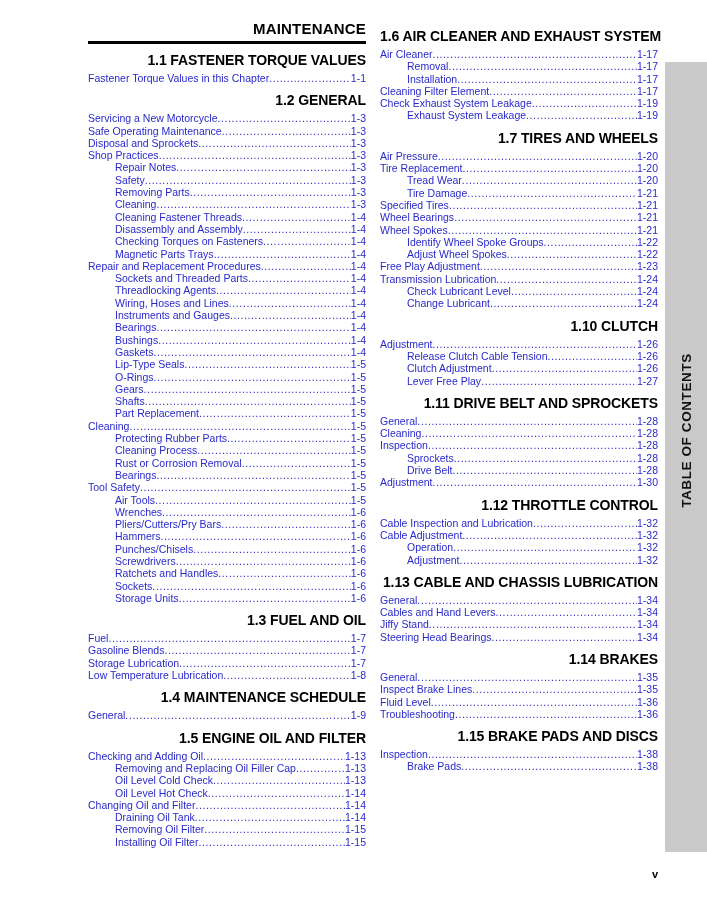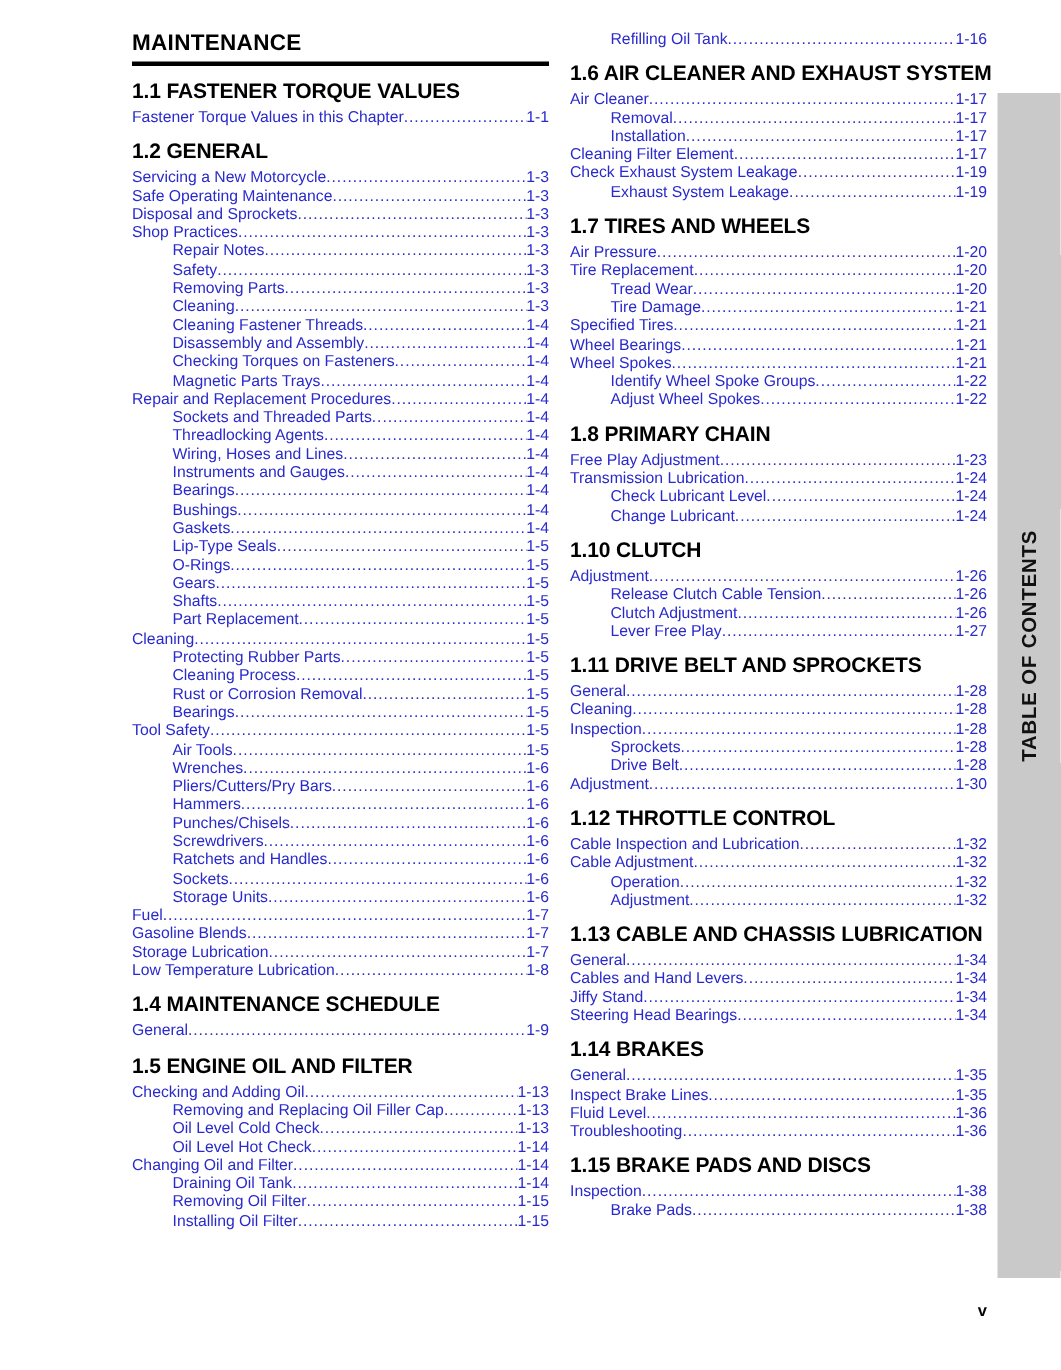--- a/index.html
+++ b/index.html
@@ -21,21 +21,21 @@
     inset: 0;
     background: #ffffff;
   }
   .content {
     position: absolute;
     left: 88px;
     top: 20px;
     display: flex;
     gap: 14px;
   }
-  .col { width: 278px; }
+  .col { width: 278px; text-align: right; }
 
   .chapter-title {
     font-size: 15px;
     font-weight: bold;
     color: var(--ink);
     line-height: 18px;
     letter-spacing: 0.2px;
   }
   .title-rule {
     height: 3px;
@@ -316,20 +316,21 @@
         <div class="toc-row indent-1">
           <span class="toc-label">Sockets</span>
           <span class="toc-dots"></span>
           <span class="toc-page">1-6</span>
         </div>
         <div class="toc-row indent-1">
           <span class="toc-label">Storage Units</span>
           <span class="toc-dots"></span>
           <span class="toc-page">1-6</span>
         </div>
+        <h2 class="section-heading">1.3 FUEL AND OIL</h2>
         <div class="toc-row indent-0">
           <span class="toc-label">Fuel</span>
           <span class="toc-dots"></span>
           <span class="toc-page">1-7</span>
         </div>
         <div class="toc-row indent-0">
           <span class="toc-label">Gasoline Blends</span>
           <span class="toc-dots"></span>
           <span class="toc-page">1-7</span>
         </div>
@@ -385,25 +386,20 @@
           <span class="toc-dots"></span>
           <span class="toc-page">1-15</span>
         </div>
         <div class="toc-row indent-1">
           <span class="toc-label">Installing Oil Filter</span>
           <span class="toc-dots"></span>
           <span class="toc-page">1-15</span>
         </div>
       </section>
     <section class="col">
-        <div class="toc-row indent-1">
-          <span class="toc-label">Refilling Oil Tank</span>
-          <span class="toc-dots"></span>
-          <span class="toc-page">1-16</span>
-        </div>
         <h2 class="section-heading">1.6 AIR CLEANER AND EXHAUST SYSTEM</h2>
         <div class="toc-row indent-0">
           <span class="toc-label">Air Cleaner</span>
           <span class="toc-dots"></span>
           <span class="toc-page">1-17</span>
         </div>
         <div class="toc-row indent-1">
           <span class="toc-label">Removal</span>
           <span class="toc-dots"></span>
           <span class="toc-page">1-17</span>
@@ -467,21 +463,20 @@
         <div class="toc-row indent-1">
           <span class="toc-label">Identify Wheel Spoke Groups</span>
           <span class="toc-dots"></span>
           <span class="toc-page">1-22</span>
         </div>
         <div class="toc-row indent-1">
           <span class="toc-label">Adjust Wheel Spokes</span>
           <span class="toc-dots"></span>
           <span class="toc-page">1-22</span>
         </div>
-        <h2 class="section-heading">1.8 PRIMARY CHAIN</h2>
         <div class="toc-row indent-0">
           <span class="toc-label">Free Play Adjustment</span>
           <span class="toc-dots"></span>
           <span class="toc-page">1-23</span>
         </div>
         <div class="toc-row indent-0">
           <span class="toc-label">Transmission Lubrication</span>
           <span class="toc-dots"></span>
           <span class="toc-page">1-24</span>
         </div>

